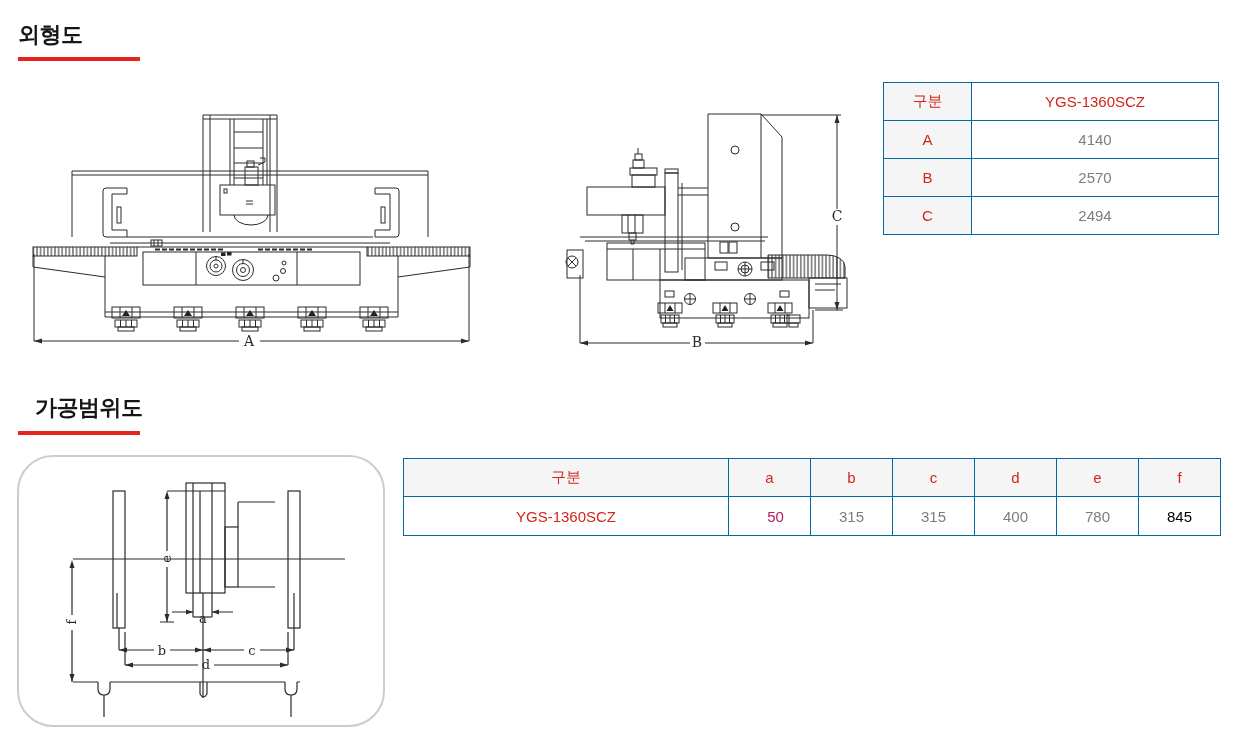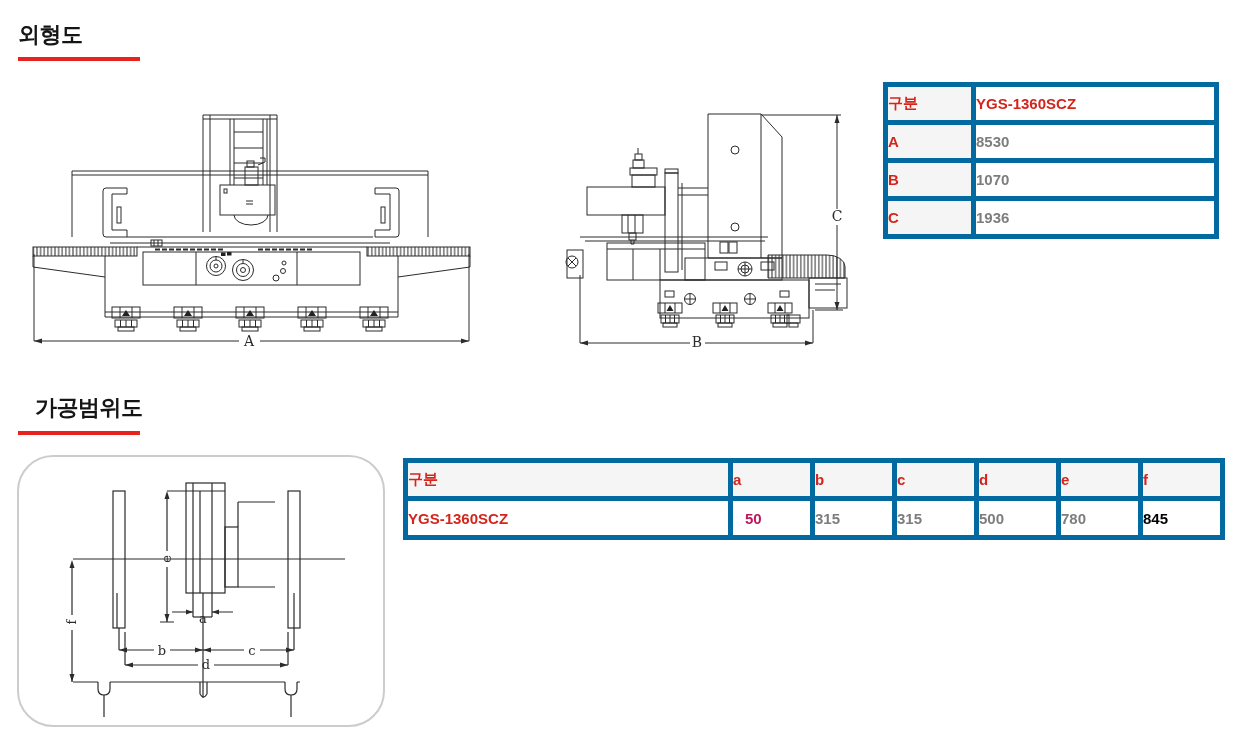--- a/index.html
+++ b/index.html
@@ -6,21 +6,21 @@
   html,body { background:#fff; }
   body {
     position:relative; width:1245px; height:738px; overflow:hidden;
     font-family:"Liberation Sans","DejaVu Sans",sans-serif; color:#222;
   }
   .abs { position:absolute; }
   .heading { font-size:22px; font-weight:700; color:#151515; letter-spacing:-0.5px; }
   .red-underline { height:4px; width:122px; }
   
   table { border-collapse:collapse; table-layout:fixed; }
-  th, td { border:5px solid #0369a1; text-align:left; vertical-align:middle; font-weight:700; }
+  th, td { border:1px solid #0369a1; text-align:center; vertical-align:middle; font-weight:400; }
   .key-cell  { background:#f5f5f5; }
   #outline-table { width:336px; }
   #outline-table th, #outline-table td { height:38px; font-size:15px; }
   #outline-table .c1 { width:88px; }
   #range-table { width:816px; }
   #range-table th { height:38px; font-size:15px; background:#f5f5f5; }
   #range-table td { height:39px; font-size:15px; background:#fff; }
   #range-table .c-wide { width:325px; }
   #range-table .c-sm   { width:82px; }
   
@@ -226,29 +226,29 @@
 </svg>
 
 <table id="outline-table" class="abs" style="left:883px; top:82px;">
   <tbody>
       <tr>
     <th class="c1 key-cell" style="color:#d3251c;">구분</th>
     <th style="color:#d3251c;">YGS-1360SCZ</th>
   </tr>
   <tr>
     <td class="c1 key-cell" style="color:#d3251c;">A</td>
-    <td style="color:#7d7d7d;">8530</td>
+    <td style="color:#7d7d7d;">4140</td>
   </tr>
   <tr>
     <td class="c1 key-cell" style="color:#d3251c;">B</td>
-    <td style="color:#7d7d7d;">1070</td>
+    <td style="color:#7d7d7d;">2570</td>
   </tr>
   <tr>
     <td class="c1 key-cell" style="color:#d3251c;">C</td>
-    <td style="color:#7d7d7d;">1936</td>
+    <td style="color:#7d7d7d;">2494</td>
   </tr>
 </tbody>
   </table>
 
 <div class="abs heading" style="left:35px; top:393px;">가공범위도</div>
 <div class="abs red-underline" style="left:18px; top:431px; background:#e8231d;"></div>
 
 <div id="range-box" class="abs" style="left:17px; top:455px;">
   <svg width="364" height="268" viewBox="0 0 364 268">
     <g stroke="#2b2b2b" fill="none" stroke-width="1.2">
@@ -342,18 +342,18 @@
     <th style="color:#d3251c;">c</th>
     <th style="color:#d3251c;">d</th>
     <th style="color:#d3251c;">e</th>
     <th style="color:#d3251c;">f</th>
   </tr>
   <tr>
     <td style="color:#d3251c;">YGS-1360SCZ</td>
     <td style="color:#be185d;padding-left:12px;">50</td>
     <td style="color:#7d7d7d;">315</td>
     <td style="color:#7d7d7d;">315</td>
-    <td style="color:#7d7d7d;">500</td>
+    <td style="color:#7d7d7d;">400</td>
     <td style="color:#7d7d7d;">780</td>
     <td style="color:#000000;">845</td>
   </tr>
 </tbody>
   </table>
 
 </body></html>

